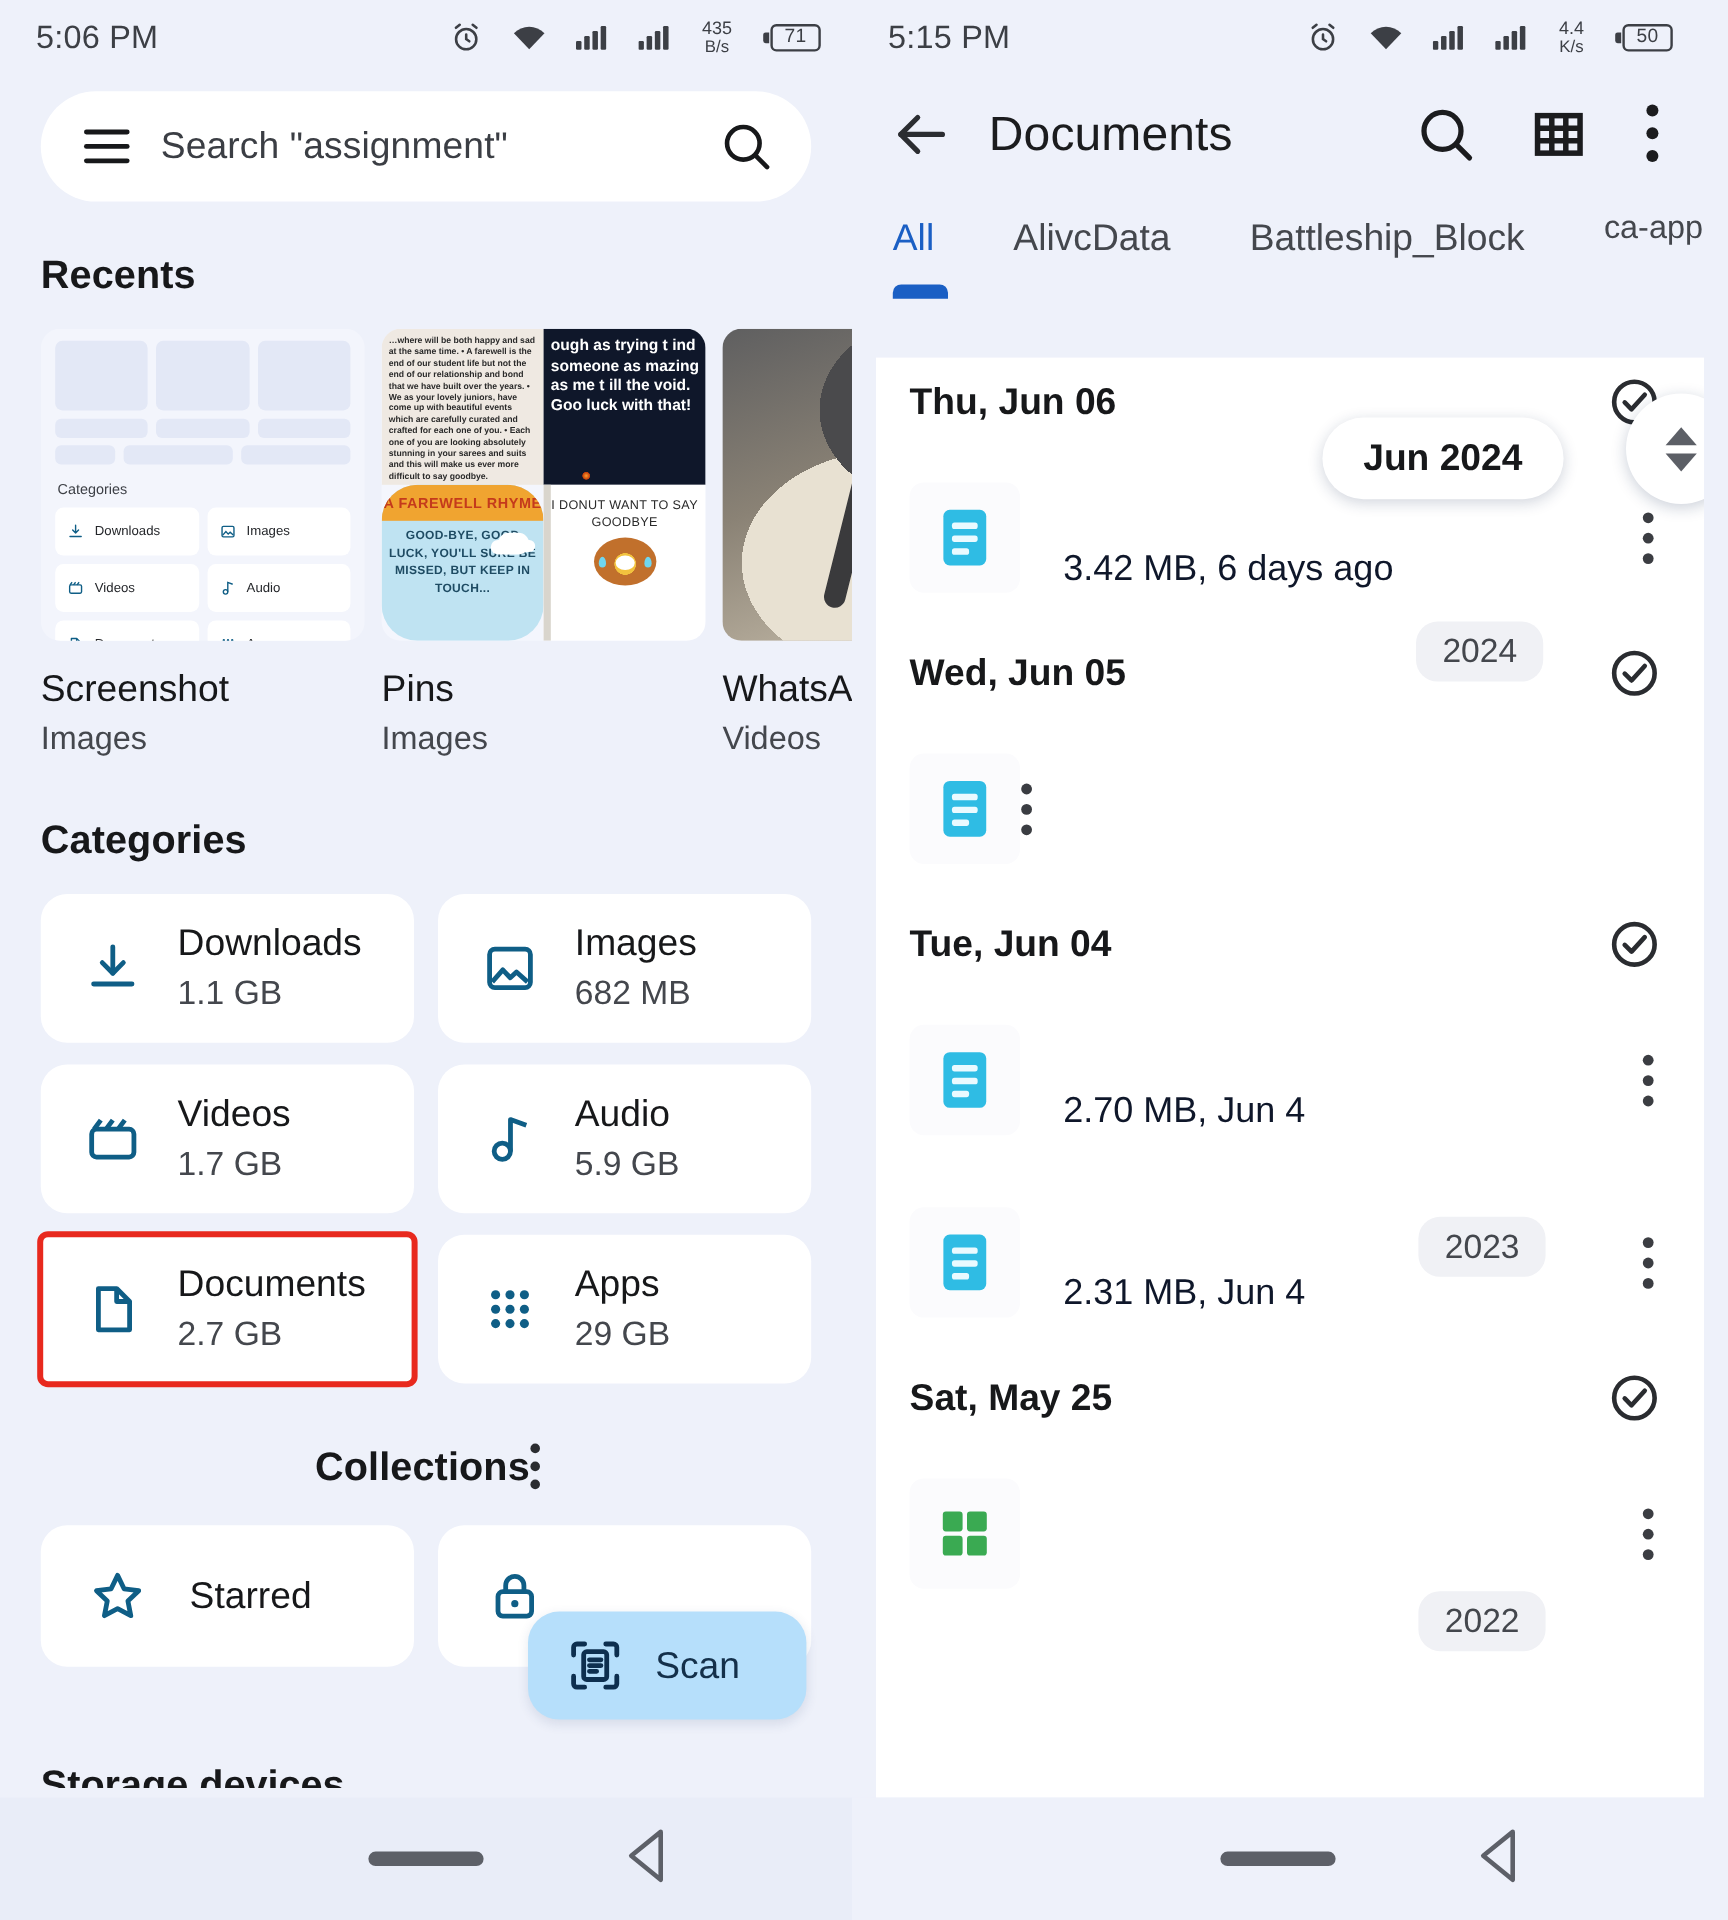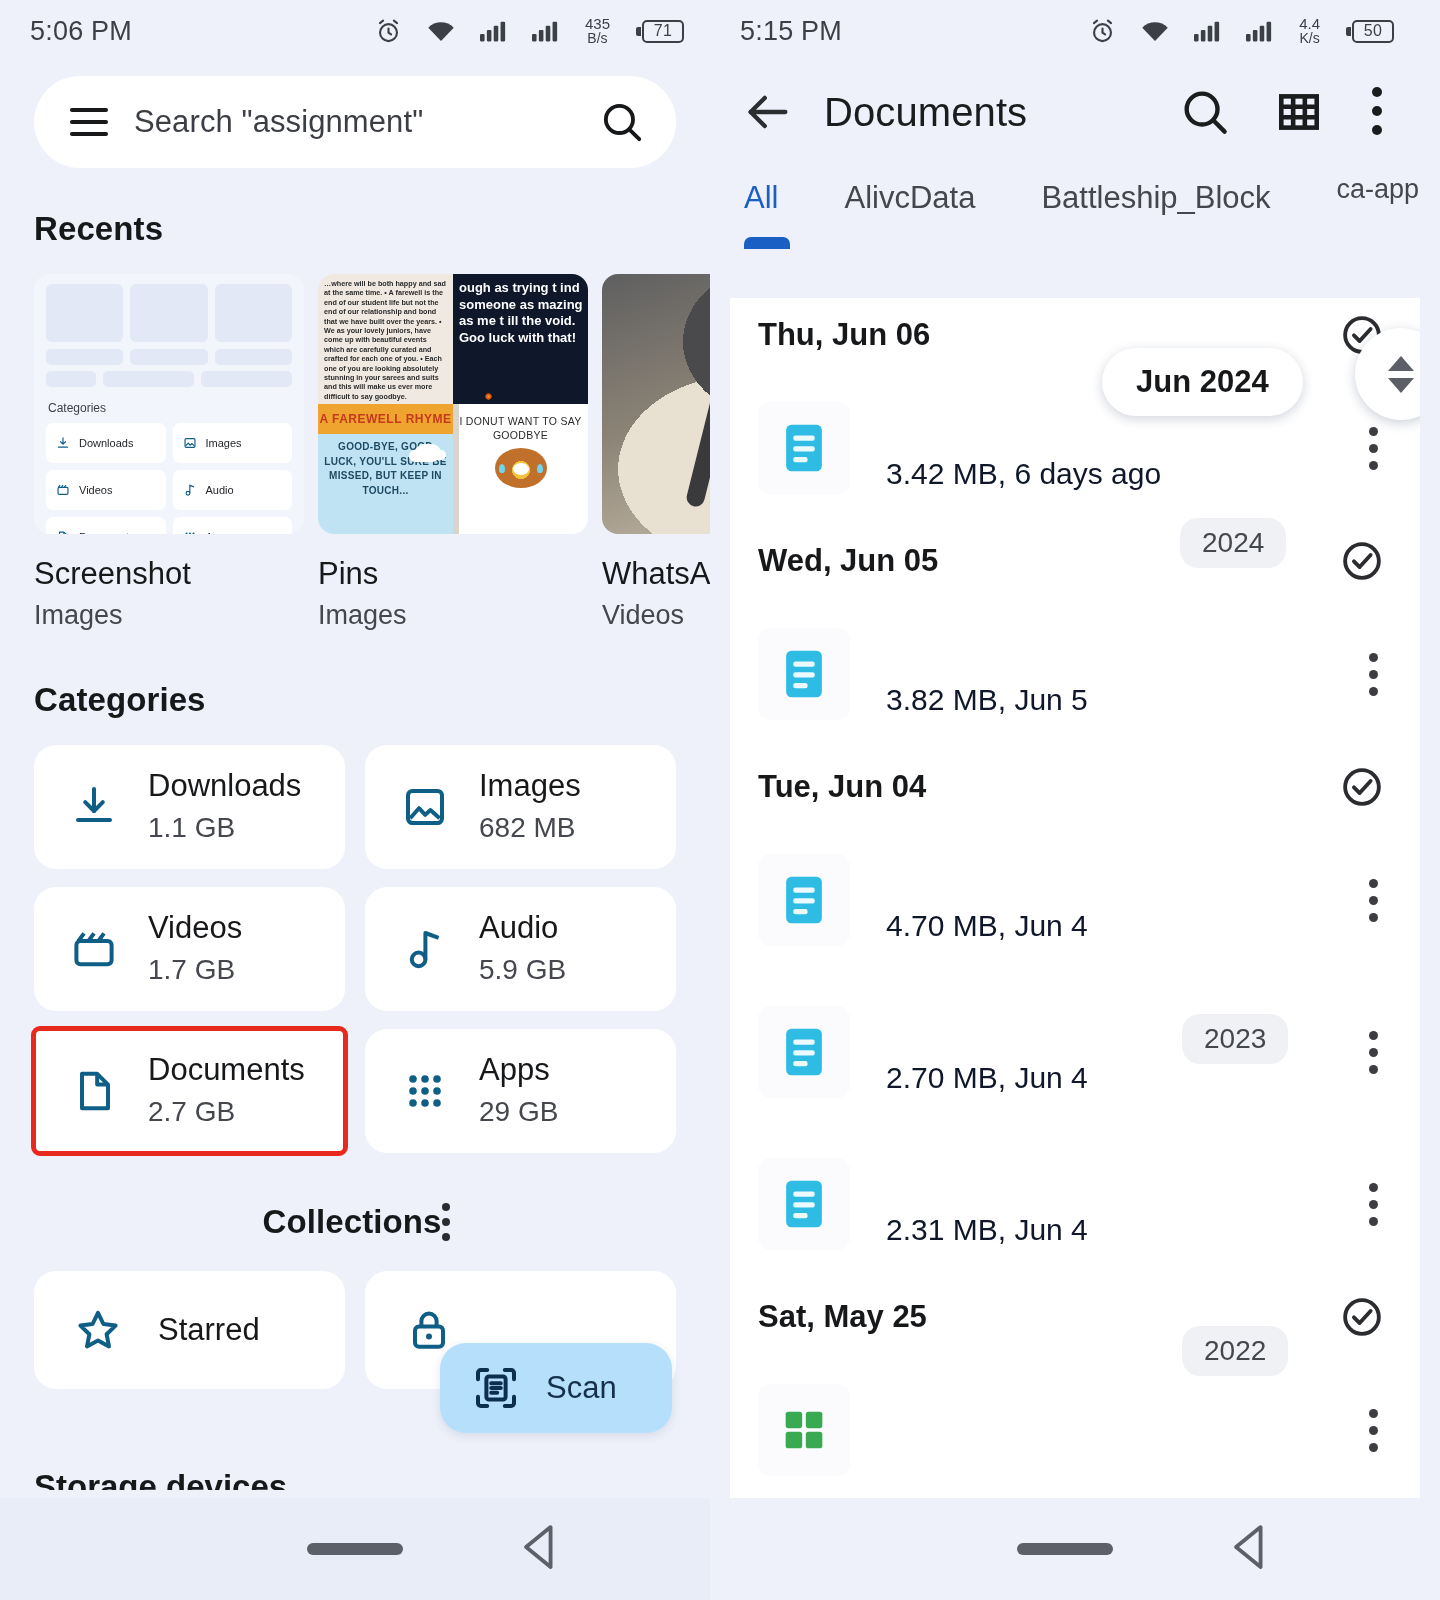--- a/index.html
+++ b/index.html
@@ -86,21 +86,21 @@
   .mini-cell .mt { font-size:11px; color:#24262a; }
 
   
   .pins { display:grid; grid-template-columns:1fr 1fr; grid-template-rows:1fr 1fr; height:100%; }
   .pin-a { background:#efe9e2; padding:5px 6px; overflow:hidden; }
   .pin-a p { font-size:7.2px; line-height:9.4px; color:#2a2a2a; font-weight:700; margin-bottom:3px; }
   .pin-b { background:#0f172a; color:#fff; padding:6px 4px 0 6px; overflow:hidden; position:relative;}
   .pin-b p { font-size:13px; line-height:16.5px; font-weight:700; }
   .pin-b .ember { position:absolute; bottom:4px; left:32px; width:7px; height:7px;
     background:radial-gradient(circle,#ff9d2e 0%, #c4400a 60%, transparent 70%); }
-  .pin-c { position:relative; overflow:hidden; background:#bfe3f2; }
+  .pin-c { position:relative; overflow:hidden; background:#bfe3f2;border-radius:30px; }
   .pin-c .band { height:30px; background:#f0a430; display:flex; align-items:center; justify-content:center;
     font-size:12px; font-weight:700; color:#c43a1c; letter-spacing:.5px;}
   .pin-c .txt { padding:6px 6px 0 6px; text-align:center; font-size:10px; line-height:14.5px;
     color:#1e4b63; font-weight:700; letter-spacing:.3px; }
   .pin-c .cloud { position:absolute; right:12px; top:40px; width:26px; height:18px;
     background:#fff; border-radius:12px; box-shadow:-9px 3px 0 -3px #fff, 9px 2px 0 -4px #fff;}
   .pin-d { background:#fff; position:relative; display:flex; flex-direction:column;
     align-items:center; padding-top:10px; }
   .pin-d .t { font-size:10.5px; line-height:14px; color:#2a2a2a; text-align:center; letter-spacing:.3px;}
   .pin-d .donut { width:52px; height:40px; margin-top:6px; border-radius:50%;
@@ -641,21 +641,20 @@
       </div>
       <div class="file-row">
         <span class="file-ico-wrap">
           <svg class="file-ico" viewBox="0 0 24 28" fill="#2fbce4">
               <rect x="2" y="1" width="20" height="26" rx="3"></rect>
               <rect x="6" y="7" width="12" height="3" rx="1.2" fill="#eafaff"></rect>
               <rect x="6" y="13" width="12" height="3" rx="1.2" fill="#eafaff"></rect>
               <rect x="6" y="19" width="8" height="3" rx="1.2" fill="#eafaff"></rect>
             </svg>
         </span>
-        <span class="file-meta">3.82 MB, Jun 5</span>
         <span class="row-kebab">
             <i></i>
             <i></i>
             <i></i>
           </span>
       </div>
 
       <div class="date-row">
         <span class="date-txt">Tue, Jun 04</span>
         <span class="check">
@@ -667,52 +666,36 @@
       </div>
       <div class="file-row">
         <span class="file-ico-wrap">
           <svg class="file-ico" viewBox="0 0 24 28" fill="#2fbce4">
               <rect x="2" y="1" width="20" height="26" rx="3"></rect>
               <rect x="6" y="7" width="12" height="3" rx="1.2" fill="#eafaff"></rect>
               <rect x="6" y="13" width="12" height="3" rx="1.2" fill="#eafaff"></rect>
               <rect x="6" y="19" width="8" height="3" rx="1.2" fill="#eafaff"></rect>
             </svg>
         </span>
-        <span class="file-meta">4.70 MB, Jun 4</span>
+        <span class="file-meta">2.70 MB, Jun 4</span>
         <span class="row-kebab">
             <i></i>
             <i></i>
             <i></i>
           </span>
       </div>
       <div class="file-row">
         <span class="file-ico-wrap">
           <svg class="file-ico" viewBox="0 0 24 28" fill="#2fbce4">
               <rect x="2" y="1" width="20" height="26" rx="3"></rect>
               <rect x="6" y="7" width="12" height="3" rx="1.2" fill="#eafaff"></rect>
               <rect x="6" y="13" width="12" height="3" rx="1.2" fill="#eafaff"></rect>
               <rect x="6" y="19" width="8" height="3" rx="1.2" fill="#eafaff"></rect>
             </svg>
         </span>
-        <span class="file-meta">2.70 MB, Jun 4</span>
-        <span class="row-kebab">
-            <i></i>
-            <i></i>
-            <i></i>
-          </span>
-      </div>
-      <div class="file-row">
-        <span class="file-ico-wrap">
-          <svg class="file-ico" viewBox="0 0 24 28" fill="#2fbce4">
-              <rect x="2" y="1" width="20" height="26" rx="3"></rect>
-              <rect x="6" y="7" width="12" height="3" rx="1.2" fill="#eafaff"></rect>
-              <rect x="6" y="13" width="12" height="3" rx="1.2" fill="#eafaff"></rect>
-              <rect x="6" y="19" width="8" height="3" rx="1.2" fill="#eafaff"></rect>
-            </svg>
-        </span>
         <span class="file-meta">2.31 MB, Jun 4</span>
         <span class="row-kebab">
             <i></i>
             <i></i>
             <i></i>
           </span>
       </div>
 
       <div class="date-row">
         <span class="date-txt">Sat, May 25</span>

